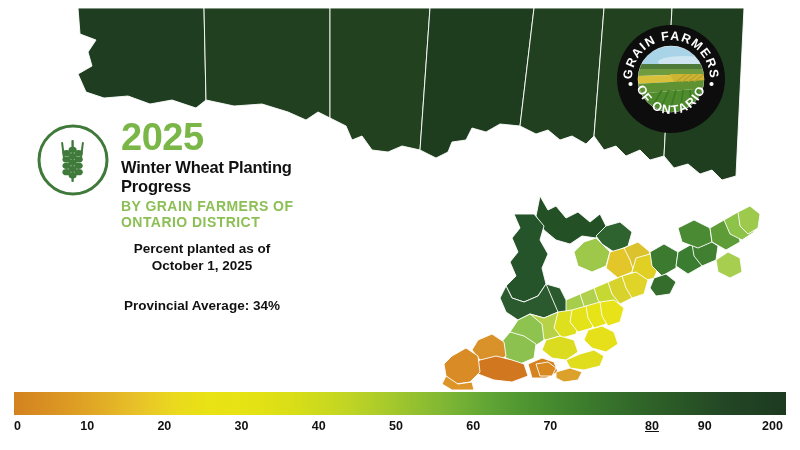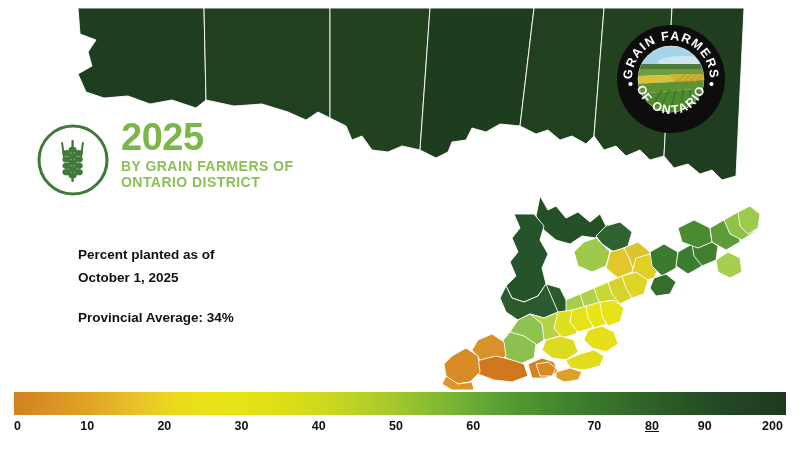--- a/index.html
+++ b/index.html
@@ -30,21 +30,21 @@
   }
   #tagline{
     font-size:14px;font-weight:bold;color:#8cbf55;
     letter-spacing:0.45px;margin:2px 0 0 0;
   }
 
   
   #info-block{position:absolute;left:72px;top:240px;width:260px;}
   .info-line{
     font-size:13.5px;font-weight:bold;color:#111111;
-    line-height:17px;margin:6px;
+    line-height:17px;margin:0;text-align:center;
   }
   #avg-line{margin-top:23px;}
 
   
   #gfo-logo{position:absolute;left:614px;top:22px;width:114px;height:114px;}
 
   
   #legend{position:absolute;left:0;top:388px;width:800px;height:62px;}
   #legend-bar{
     position:absolute;left:14px;top:4px;width:772px;height:23px;
@@ -169,20 +169,21 @@
           <ellipse cx="39.6" cy="29.8" rx="4" ry="3"></ellipse>
           <ellipse cx="39.6" cy="36.2" rx="4" ry="3"></ellipse>
           <ellipse cx="39.6" cy="42.6" rx="4" ry="3"></ellipse>
           <ellipse cx="39.6" cy="49" rx="4" ry="3"></ellipse>
           <ellipse cx="39.6" cy="55.4" rx="4" ry="3"></ellipse>
         </g>
       </g>
     </svg>
     <div id="title-text">
       <p id="year">2025</p>
+      <p id="headline">Winter Wheat Planting Progress</p>
       <p id="tagline">BY GRAIN FARMERS OF ONTARIO DISTRICT</p>
     </div>
   </div>
 
   <div id="info-block">
     <p class="info-line">Percent planted as of</p>
     <p class="info-line">October 1, 2025</p>
     <p class="info-line" id="avg-line">Provincial Average: 34%</p>
   </div>
 
@@ -234,20 +235,20 @@
   <div id="legend">
     <div id="legend-bar"></div>
     <div id="legend-ticks">
         <span class="tick" style="left: 14px;">0</span>
         <span class="tick" style="left: 80.2px;">10</span>
         <span class="tick" style="left: 157.4px;">20</span>
         <span class="tick" style="left: 234.6px;">30</span>
         <span class="tick" style="left: 311.8px; text-align: right;">40</span>
         <span class="tick" style="left: 389px;">50</span>
         <span class="tick" style="left: 466.2px;">60</span>
-        <span class="tick" style="left: 543.4px; margin-left: 44px;">70</span>
+        <span class="tick" style="left: 543.4px;">70</span>
         <span class="tick" style="left: 645px; text-decoration: underline;">80</span>
         <span class="tick" style="left: 697.8px;">90</span>
         <span class="tick" style="left: 762px;">200</span>
       </div>
   </div>
 
 </div>
 
 </body></html>

